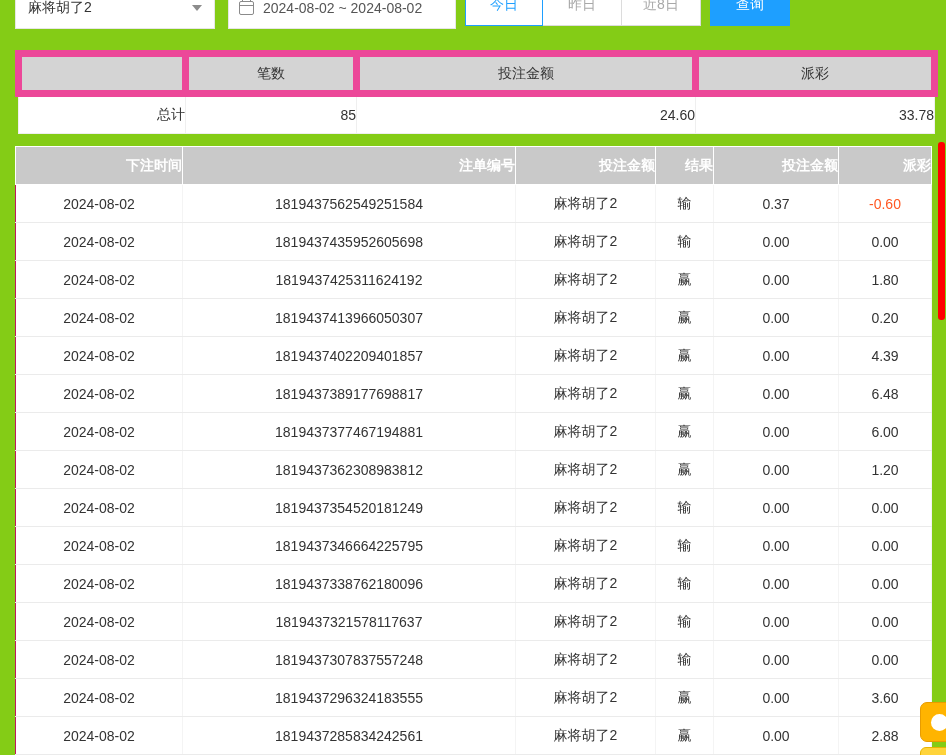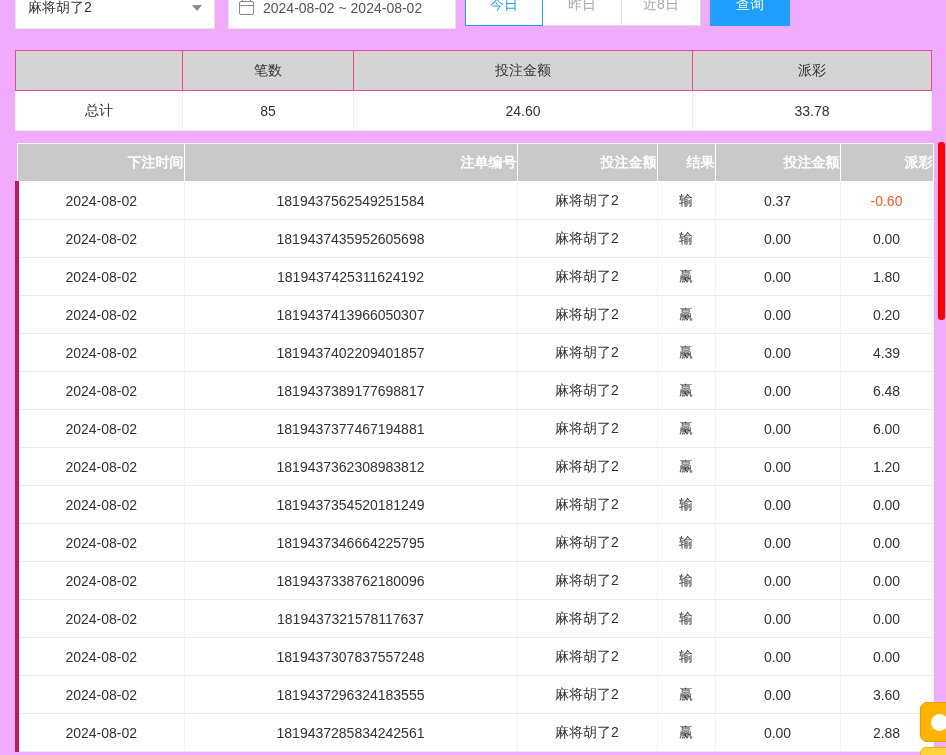--- a/index.html
+++ b/index.html
@@ -1,18 +1,18 @@
 <!DOCTYPE html>
 <html><head>
 <meta charset="utf-8">
 <style>
   * { margin:0; padding:0; box-sizing:border-box; }
   html,body { background:#fff; }
   body { font-family:"Liberation Sans", sans-serif; font-size:14px; color:#333; }
-  .page { position:relative; width:946px; height:755px; overflow:hidden; background:#f0abfc; }
+  .page { position:relative; width:946px; height:755px; overflow:hidden; background:#84cc16; }
 
   
   .topbar { position:relative; height:30px; }
   .ctl { position:absolute; background:#fff; border:1px solid #e6e6e6; display:flex; align-items:center; }
   .select-box { left:15px; top:-13px; width:200px; height:42px; padding:0 12px; justify-content:space-between; cursor:pointer; color:#333; }
   .caret { width:0; height:0; border-left:5px solid transparent; border-right:5px solid transparent; border-top:6px solid #8c8c8c; margin-left:8px; }
   .date-box { left:228px; top:-13px; width:228px; height:42px; padding:0 10px; gap:9px; color:#555; }
   .cal-icon { width:15px; height:14px; border:1px solid #8a8a8a; border-radius:2px; position:relative; flex:0 0 auto; }
   .cal-icon::before { content:""; position:absolute; top:3px; left:0; right:0; height:1px; background:#8a8a8a; }
   .cal-icon::after { content:""; position:absolute; top:-4px; left:2px; width:1px; height:3px; background:#8a8a8a; box-shadow:8px 0 0 #8a8a8a; }
@@ -20,28 +20,28 @@
   .qbtn { position:absolute; top:-16px; height:42px; background:#fff; border:1px solid #dcdcdc; color:#a8a8a8; display:flex; align-items:center; justify-content:center; cursor:pointer; font-size:14px; }
   .qbtn.active { border-color:#1e9fff; color:#1e9fff; z-index:2; }
   .qbtn-today { left:465px; width:78px; }
   .qbtn-yesterday { left:542px; width:80px; }
   .qbtn-8days { left:621px; width:80px; }
   .search-btn { position:absolute; left:710px; top:-16px; width:80px; height:42px; background:#1e9fff; border:1px solid #1e9fff; color:#fff; display:flex; align-items:center; justify-content:center; cursor:pointer; font-size:14px; }
 
   
   table { border-collapse:collapse; table-layout:fixed; }
   .summary { width:916px; margin:20px 0 0 15px; }
-  .summary th { background:#d4d4d4; color:#333; font-weight:normal; height:40px; border:1px solid #ec4899; text-align:center; font-size:14px; }
-  .summary td { background:#fff; height:40px; text-align:center; border:1px solid #efefef; color:#333; }
+  .summary th { background:#d4d4d4; color:#333; font-weight:normal; height:40px; border:7px solid #ec4899; text-align:center; font-size:14px; }
+  .summary td { background:#fff; height:40px; text-align:right; border:1px solid #efefef; color:#333; }
 
   
   .bets { width:916px; margin:12px 0 0 15px; }
   .bets th { background:#c9c9c9; color:#fff; font-weight:bold; height:38px; border:1px solid #fff; text-align:right; font-size:14px; }
   .bets td { background:#fff; height:38px; text-align:center; border-bottom:1px solid #ebebeb; border-right:1px solid #f4f4f4; color:#333; }
-  .bets td:first-child { border-left:4px solid #be185d; }
+  .bets td:first-child { border-left:1px solid #be185d; }
   .bets td.neg { color:#ff5722; }
 
   
   .scroll-thumb { position:absolute; right:1px; top:142px; width:7px; height:178px; background:#ff0000; border-radius:3px; cursor:pointer; }
 
   
   .cs-widget { position:absolute; right:-12px; top:702px; width:38px; height:40px; background:#ffb400; border:1px solid #e89c00; border-radius:7px; cursor:pointer; display:flex; align-items:center; justify-content:center; overflow:hidden; }
   .cs-widget .face { width:17px; height:17px; border-radius:50%; background:#fff; position:relative; }
   .cs-widget .face::after { content:""; position:absolute; right:-7px; top:3px; width:6px; height:11px; background:#ff3d00; border-radius:2px; }
   .cs-widget2 { position:absolute; right:-12px; top:747px; width:38px; height:20px; background:#ffd43b; border:1px solid #e8b400; border-radius:6px; cursor:pointer; }

